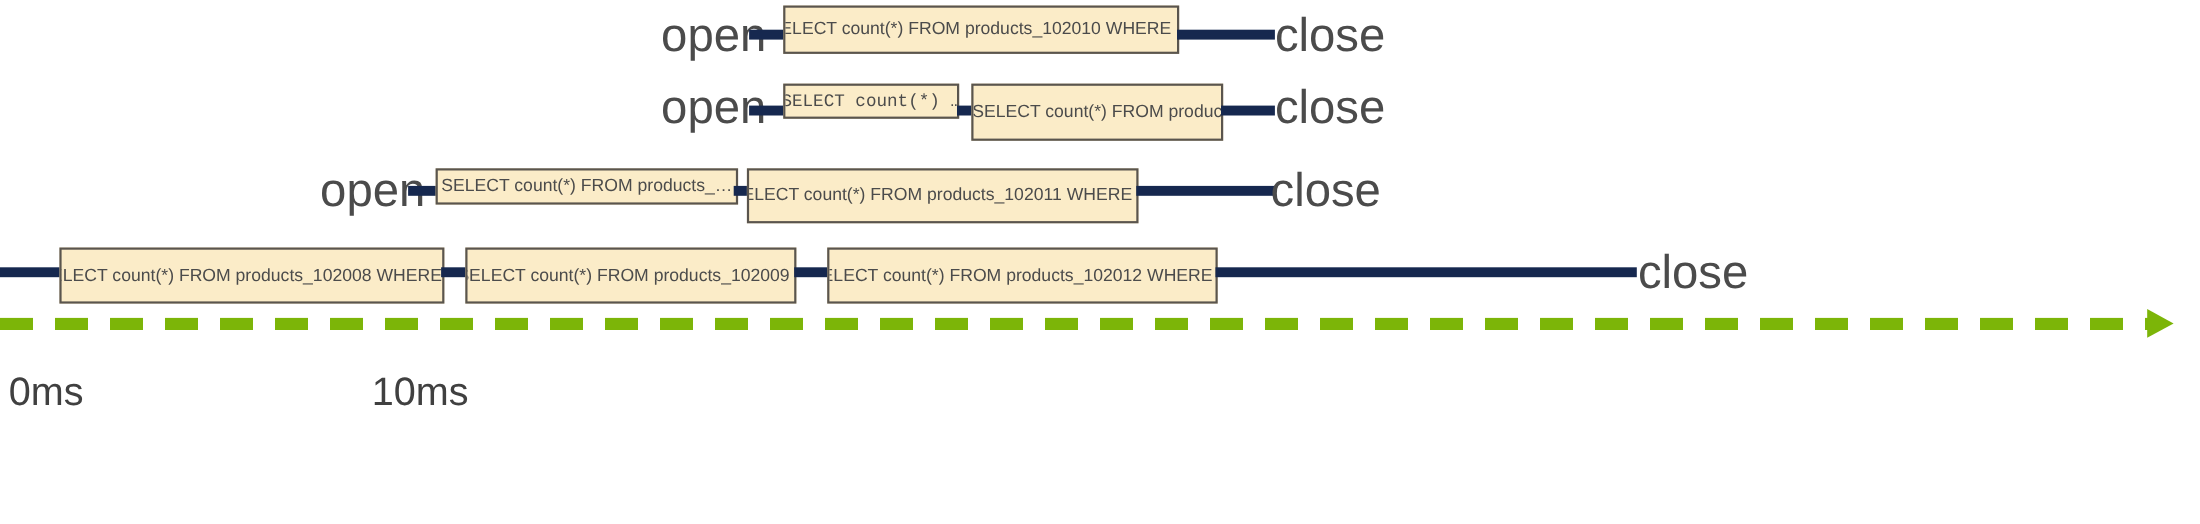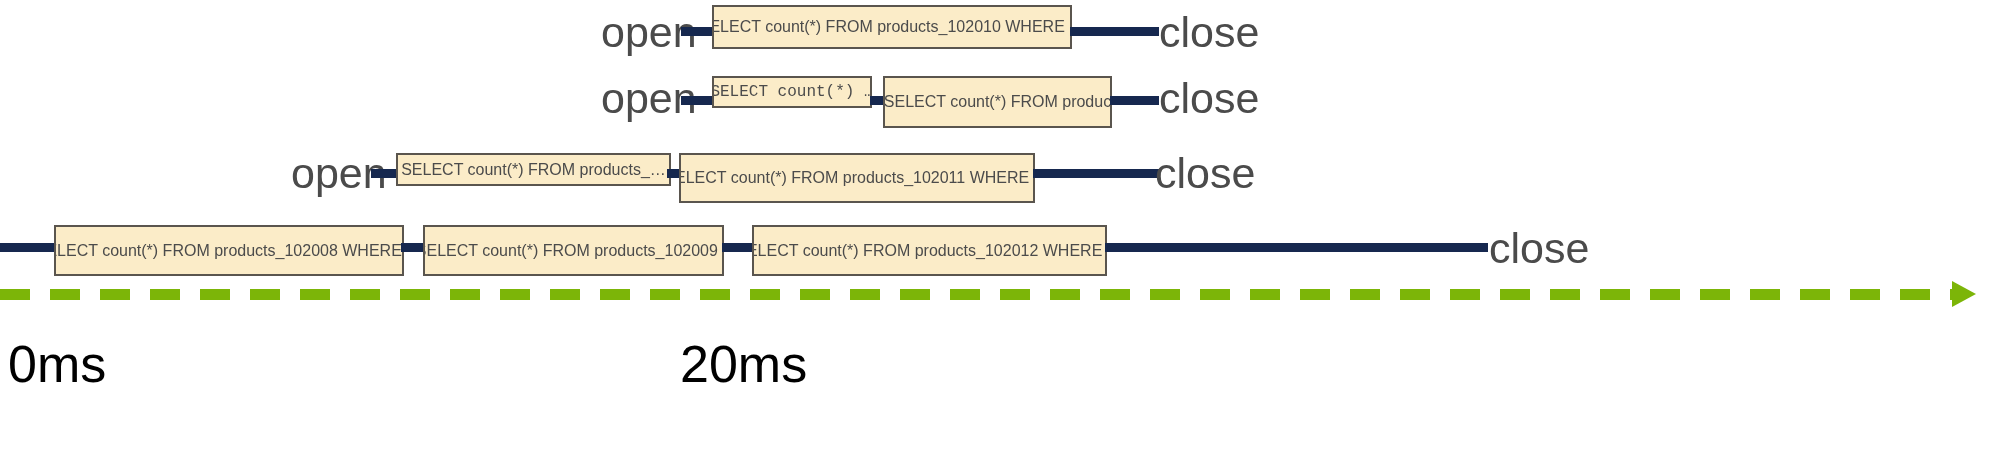--- a/index.html
+++ b/index.html
@@ -74,22 +74,22 @@
     height: 0;
     border-top: 13px solid transparent;
     border-bottom: 13px solid transparent;
     border-left: 24px solid #7cb508;
   }
 
   
   .tick {
     position: absolute;
     top: 338px;
-    color: #000000;
-    font-size: 52px;
+    color: #404040;
+    font-size: 36px;
     line-height: 1;
     white-space: nowrap;
   }
 </style>
 </head>
 <body>
 
 <div id="canvas">
 
   <div>
@@ -144,15 +144,15 @@
       <span>SELECT count(*) FROM products_102012 WHERE …</span>
     </div>
     <div class="conn" style="left:1105px; top:243px; width:383px;"></div>
     <div class="sidelabel" style="left:1489px; top:227px;">close</div>
   </div>
 
   <div class="axis-line"></div>
   <div class="axis-arrow"></div>
 
   <div class="tick" style="left:8px;">0ms</div>
-  <div class="tick" style="left:680px;">20ms</div>
+  <div class="tick" style="left:338px;">10ms</div>
 
 </div>
 
 </body></html>

